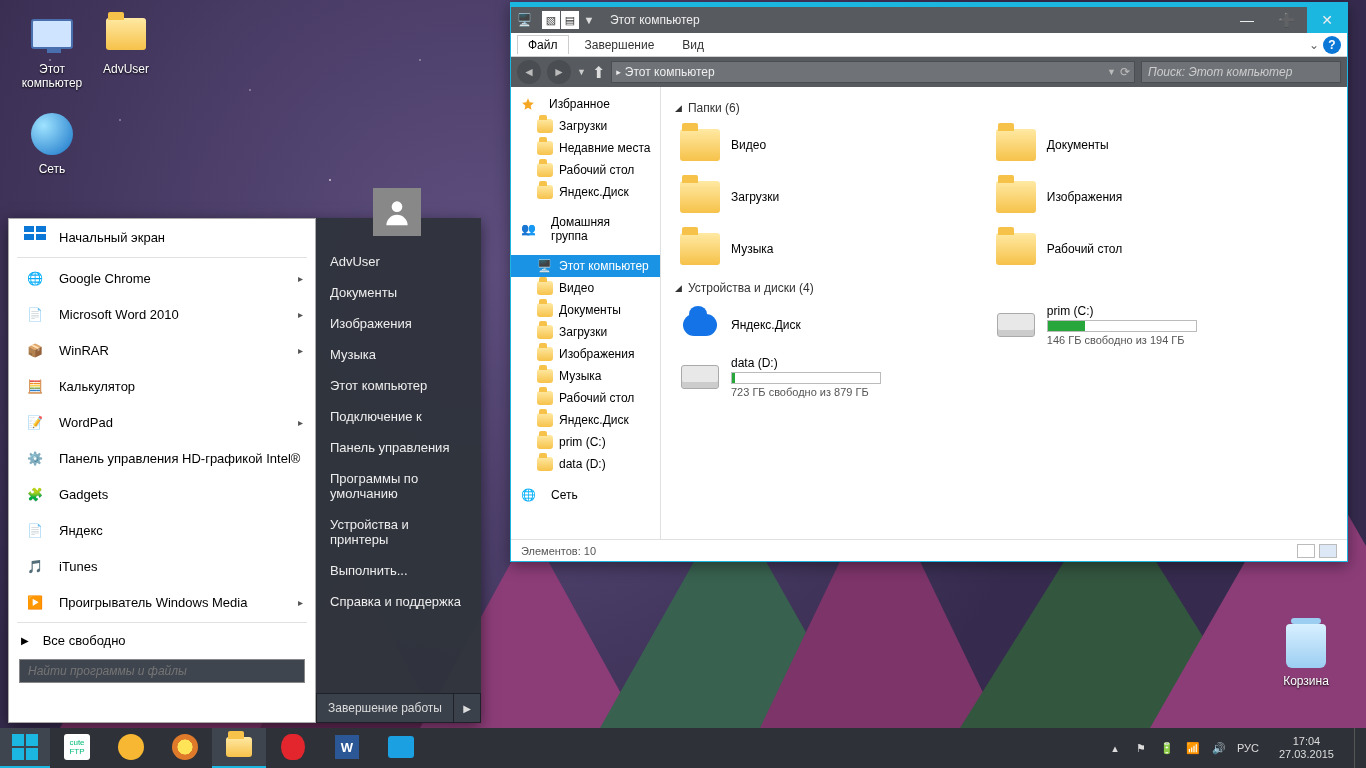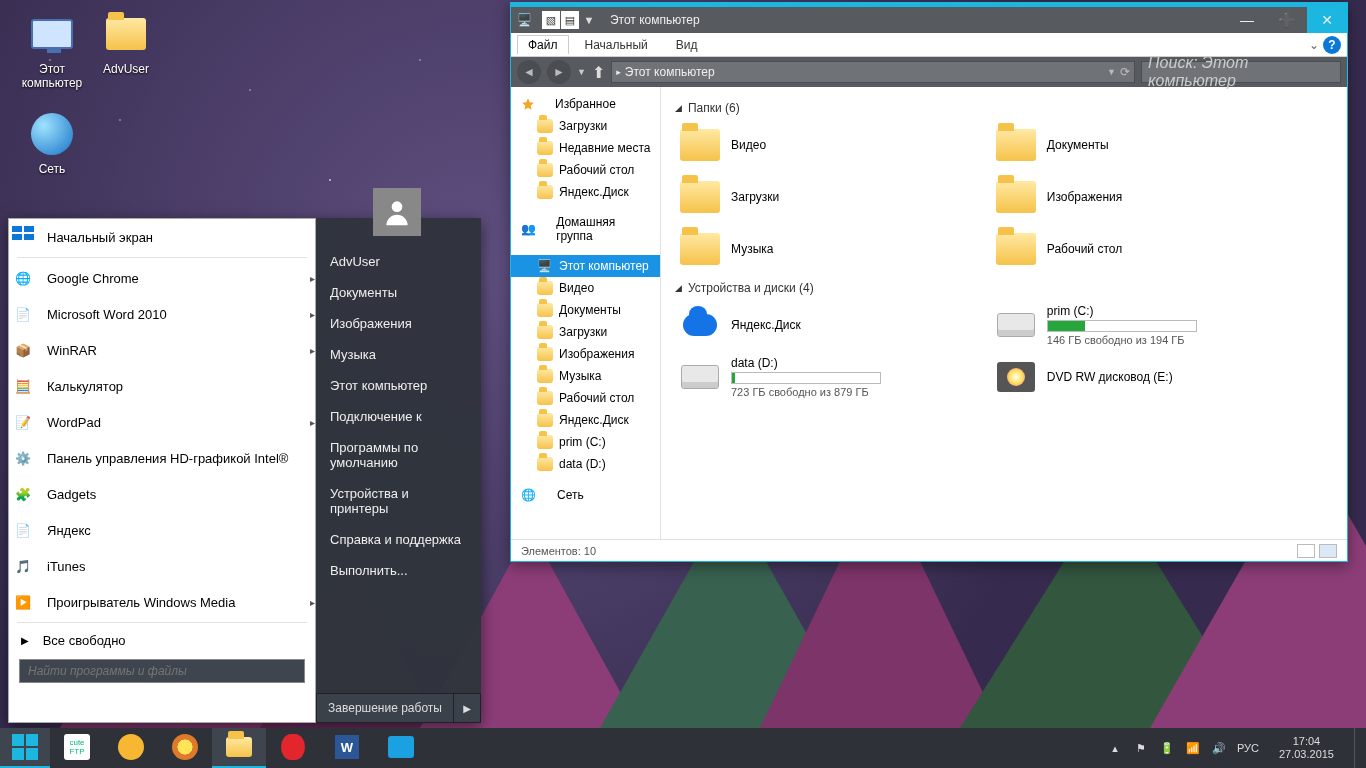--- a/index.html
+++ b/index.html
@@ -34,21 +34,21 @@
   text-shadow: 0 1px 2px #000; cursor: default;
 }
 .desktop-icon .ic { width: 48px; height: 48px; margin: 0 auto 4px; display:flex;align-items:center;justify-content:center;}
 
 
 #startmenu { position: absolute; left: 8px; bottom: 45px; z-index: 30; display: flex; height: 505px; box-shadow:0 4px 14px rgba(0,0,0,.5);}
 #sm-left { width: 308px; background: #fff; border: 1px solid #aaa; display:flex; flex-direction:column; }
 #sm-right { width: 165px; background: rgba(47,52,60,.97); color:#fff; position:relative; }
 #sm-right .user-pic { position:absolute; top:-30px; left:57px; width:48px; height:48px; background:#888; display:flex;align-items:center;justify-content:center;}
 #sm-right .user-pic svg{width:32px;height:32px;fill:#fff;}
-.sm-row { display:flex; align-items:center; height:36px; padding:0 0; font-size:13px; }
+.sm-row { display:flex; align-items:center; height:36px; padding:0 12px; font-size:13px; }
 .sm-row .ic{width:28px;height:28px;margin-right:10px;display:flex;align-items:center;justify-content:center;}
 .sm-row .arr{margin-left:auto;color:#555;font-size:10px;}
 #sm-left .sep{height:1px;background:#e2e2e2;margin:2px 8px;}
 #sm-allprog{display:flex;align-items:center;height:30px;padding:0 12px;font-size:13px;}
 #sm-allprog .tri{margin-right:14px;font-size:10px;}
 #sm-search{margin:4px 10px 8px;}
 #sm-search input{width:100%;height:24px;border:1px solid #888;background:#3f454e;color:#cfcfcf;font-style:italic;padding:0 8px;font-size:12px;}
 #sm-right .col{padding:28px 0 0;}
 #sm-right .ritem{padding:8px 14px;font-size:13px;color:#eee;}
 #shutdown{position:absolute;left:0;right:0;bottom:0;height:30px;display:flex;align-items:center;}
@@ -65,24 +65,24 @@
 #ex-title .wbtn{width:40px;height:26px;display:flex;align-items:center;justify-content:center;font-size:14px;}
 #ex-title .wbtn.cl{background:#1bb7e0;}
 #ex-ribbon{height:24px;background:#fff;border-bottom:1px solid #d0d0d0;display:flex;align-items:center;padding:0 6px;font-size:12px;gap:4px;}
 #ex-ribbon .tab{border:1px solid #ccc;padding:2px 10px;border-bottom:none;}
 #ex-ribbon .rtab{padding:2px 12px;color:#333;}
 #ex-ribbon .rsp{flex:1;}
 #ex-ribbon .help{width:18px;height:18px;border-radius:50%;background:#0b78d7;color:#fff;display:flex;align-items:center;justify-content:center;font-size:12px;font-weight:bold;}
 #ex-addr{height:30px;background:#575b5f;display:flex;align-items:center;padding:0 6px;gap:6px;}
 .navbtn{width:24px;height:24px;border-radius:50%;background:#4a4e53;display:flex;align-items:center;justify-content:center;color:#bbb;font-size:12px;}
 .addrbar{flex:1;height:22px;background:#6f7378;border:1px solid #4a4e53;display:flex;align-items:center;color:#eee;font-size:12px;padding:0 4px;gap:4px;}
-.searchbar{width:200px;height:22px;background:#6f7378;border:1px solid #4a4e53;display:flex;align-items:center;color:#ccc;font-style:italic;font-size:16px;padding:0 6px;}
+.searchbar{width:200px;height:22px;background:#6f7378;border:1px solid #4a4e53;display:flex;align-items:center;color:#ccc;font-style:italic;font-size:12px;padding:0 6px;}
 #ex-body{flex:1;display:flex;min-height:0;}
 #ex-nav{width:150px;border-right:1px solid #e0e0e0;padding:6px 0;font-size:12px;overflow:hidden;}
-#ex-nav .grp{padding:4px 10px;display:flex;align-items:center;gap:20px;}
+#ex-nav .grp{padding:4px 10px;display:flex;align-items:center;gap:14px;}
 #ex-nav .grp.fav svg{fill:#f5a623;}
 #ex-nav .sub{padding:3px 10px 3px 26px;display:flex;align-items:center;gap:6px;white-space:nowrap;}
 #ex-nav .sub.sel{background:#1a93e4;color:#fff;}
 #ex-nav .ic{width:16px;height:16px;display:inline-flex;align-items:center;justify-content:center;}
 #ex-main{flex:1;padding:8px 14px;overflow:auto;font-size:12px;}
 #ex-main .sect{display:flex;align-items:center;gap:6px;color:#333;margin:6px 0 4px;}
 #ex-main .sect .caret{font-size:9px;}
 .grid{display:flex;flex-wrap:wrap;}
 .item{width:48%;display:flex;align-items:center;gap:10px;padding:5px 4px;}
 .item .bigic{width:42px;height:42px;display:flex;align-items:center;justify-content:center;}
@@ -147,20 +147,26 @@
         <div class="folder"></div>
       </div>
     <div>AdvUser</div>
   </div>
   <div class="desktop-icon" style="left:12px;top:110px;">
     <div class="ic">
         <div class="globe"></div>
       </div>
     <div>Сеть</div>
   </div>
+  <div class="desktop-icon" style="right:20px;bottom:80px;">
+    <div class="ic">
+        <div class="trash"></div>
+      </div>
+    <div>Корзина</div>
+  </div>
 </div>
 
 <div id="startmenu">
   <div id="sm-left">
     <div class="sm-row">
       <span class="ic">
           <svg width="24" height="24">
             <rect x="1" y="1" width="10" height="6" fill="#0b78d7"></rect>
             <rect x="13" y="1" width="10" height="6" fill="#0b78d7"></rect>
             <rect x="1" y="9" width="10" height="6" fill="#0b78d7"></rect>
@@ -239,24 +245,25 @@
         </svg>
       </div>
     <div class="col">
       <div class="ritem">AdvUser</div>
       <div id="sm-ritems">
           <div class="ritem">Документы</div>
           <div class="ritem">Изображения</div>
           <div class="ritem">Музыка</div>
           <div class="ritem">Этот компьютер</div>
           <div class="ritem">Подключение к</div>
+          <div class="ritem">Панель управления</div>
           <div class="ritem">Программы по умолчанию</div>
           <div class="ritem">Устройства и принтеры</div>
+          <div class="ritem">Выполнить...</div>
           <div class="ritem">Справка и поддержка</div>
-          <div class="ritem">Выполнить...</div>
         </div>
     </div>
     <div id="shutdown">
       <div class="btn">Завершение работы</div>
       <div class="arrw">▶</div>
     </div>
   </div>
 </div>
 
 <div id="explorer">
@@ -269,21 +276,21 @@
       <div style="background:#575b5f;color:#ddd;">▼</div>
     </div>
     <span style="margin-left:6px;">Этот компьютер</span>
     <span class="spacer"></span>
     <div class="wbtn">—</div>
     <div class="wbtn">➕</div>
     <div class="wbtn cl">✕</div>
   </div>
   <div id="ex-ribbon">
     <div class="tab">Файл</div>
-    <div class="rtab">Начальный</div>
+    <div class="rtab">Завершение</div>
     <div class="rtab">Вид</div>
     <div class="rsp"></div>
     <span style="color:#666;">⌄</span>
     <div class="help">?</div>
   </div>
   <div id="ex-addr">
     <div class="navbtn">◄</div>
     <div class="navbtn">►</div>
     <span style="color:#ccc;font-size:9px;">▼</span>
     <span style="color:#ddd;">⬆</span>
@@ -473,26 +480,20 @@
               <div class="drvic"></div>
             </div>
           <div class="info">
             <span>data (D:)</span>
             <div class="bar">
                 <div class="fill" style="width:2%;"></div>
               </div>
             <span class="txt">723 ГБ свободно из 879 ГБ</span>
           </div>
         </div>
-        <div class="item">
-          <div class="bigic">
-              <div class="dvdic"></div>
-            </div>
-          <span>DVD RW дисковод (E:)</span>
-        </div>
       </div>
     </div>
   </div>
   <div id="ex-status">
     <span>Элементов: 10</span>
     <span class="sp"></span>
     <div class="vw"></div>
     <div class="vw" style="background:#dce8f6;"></div>
   </div>
 </div>

